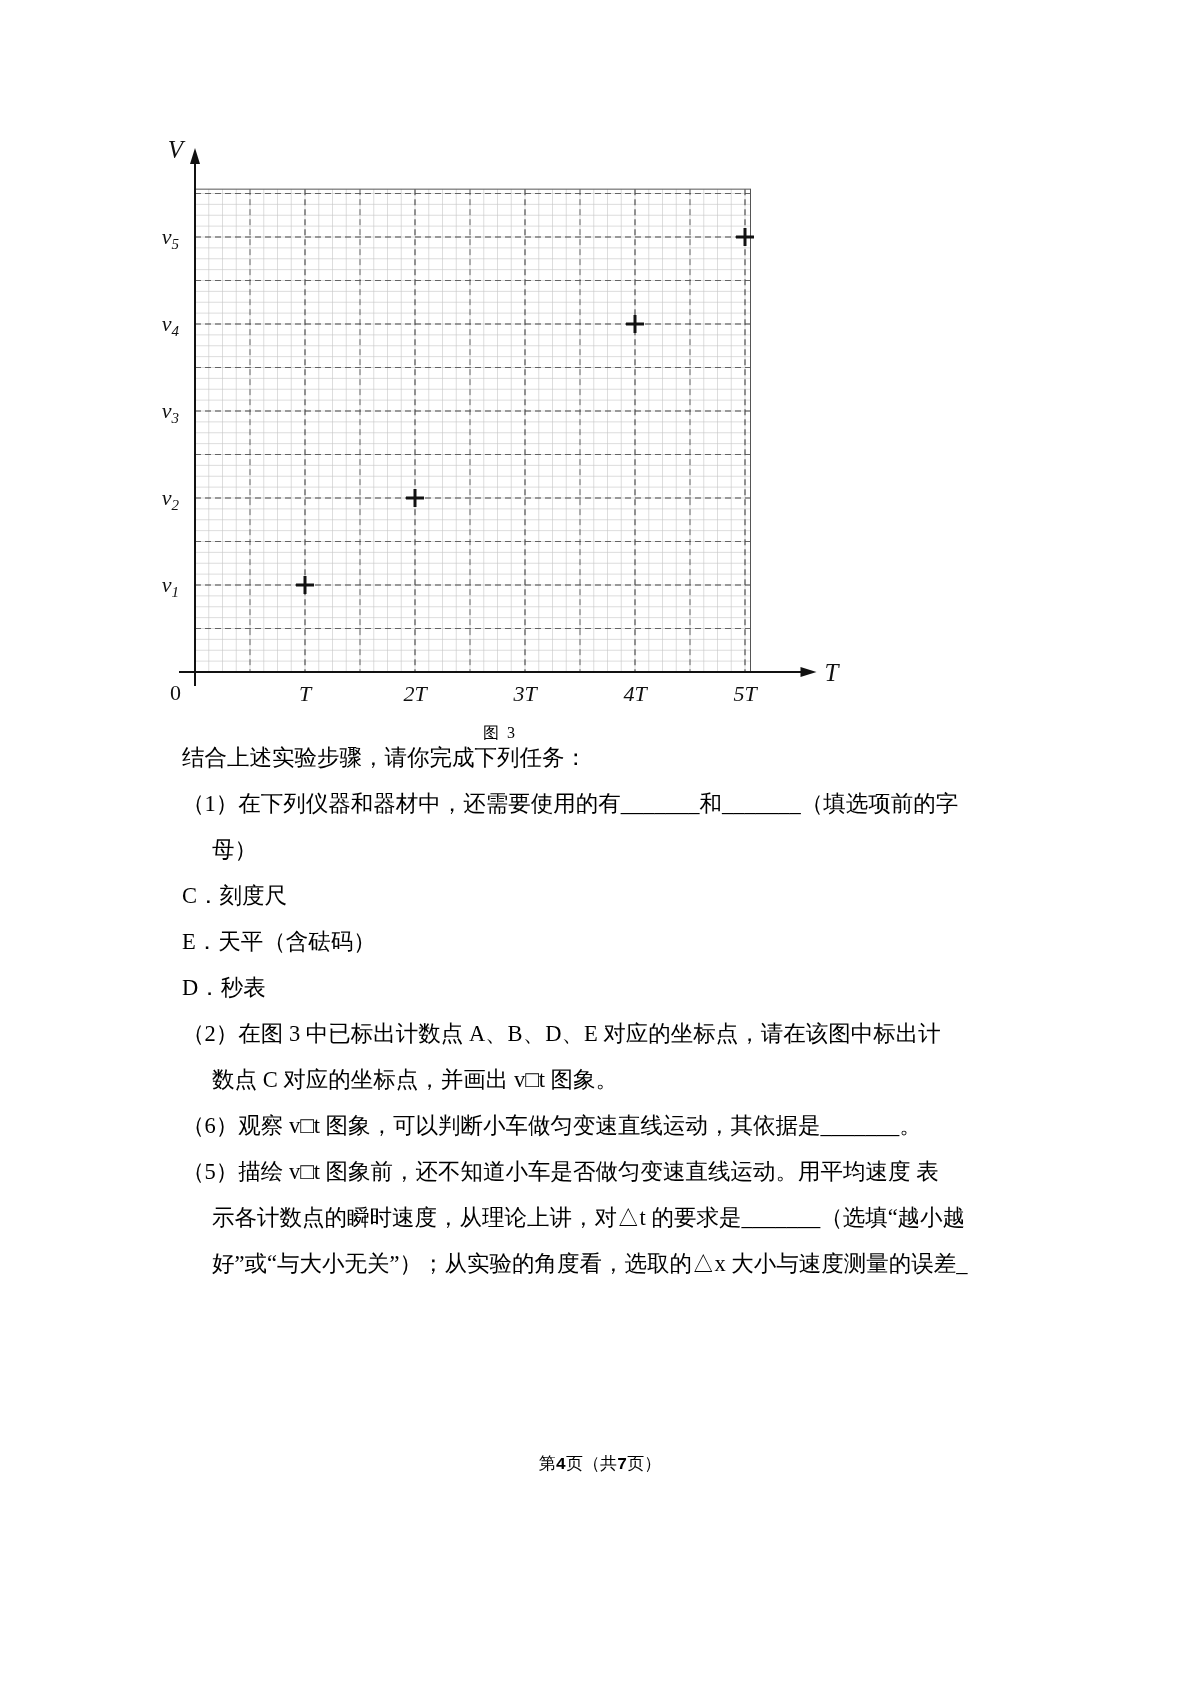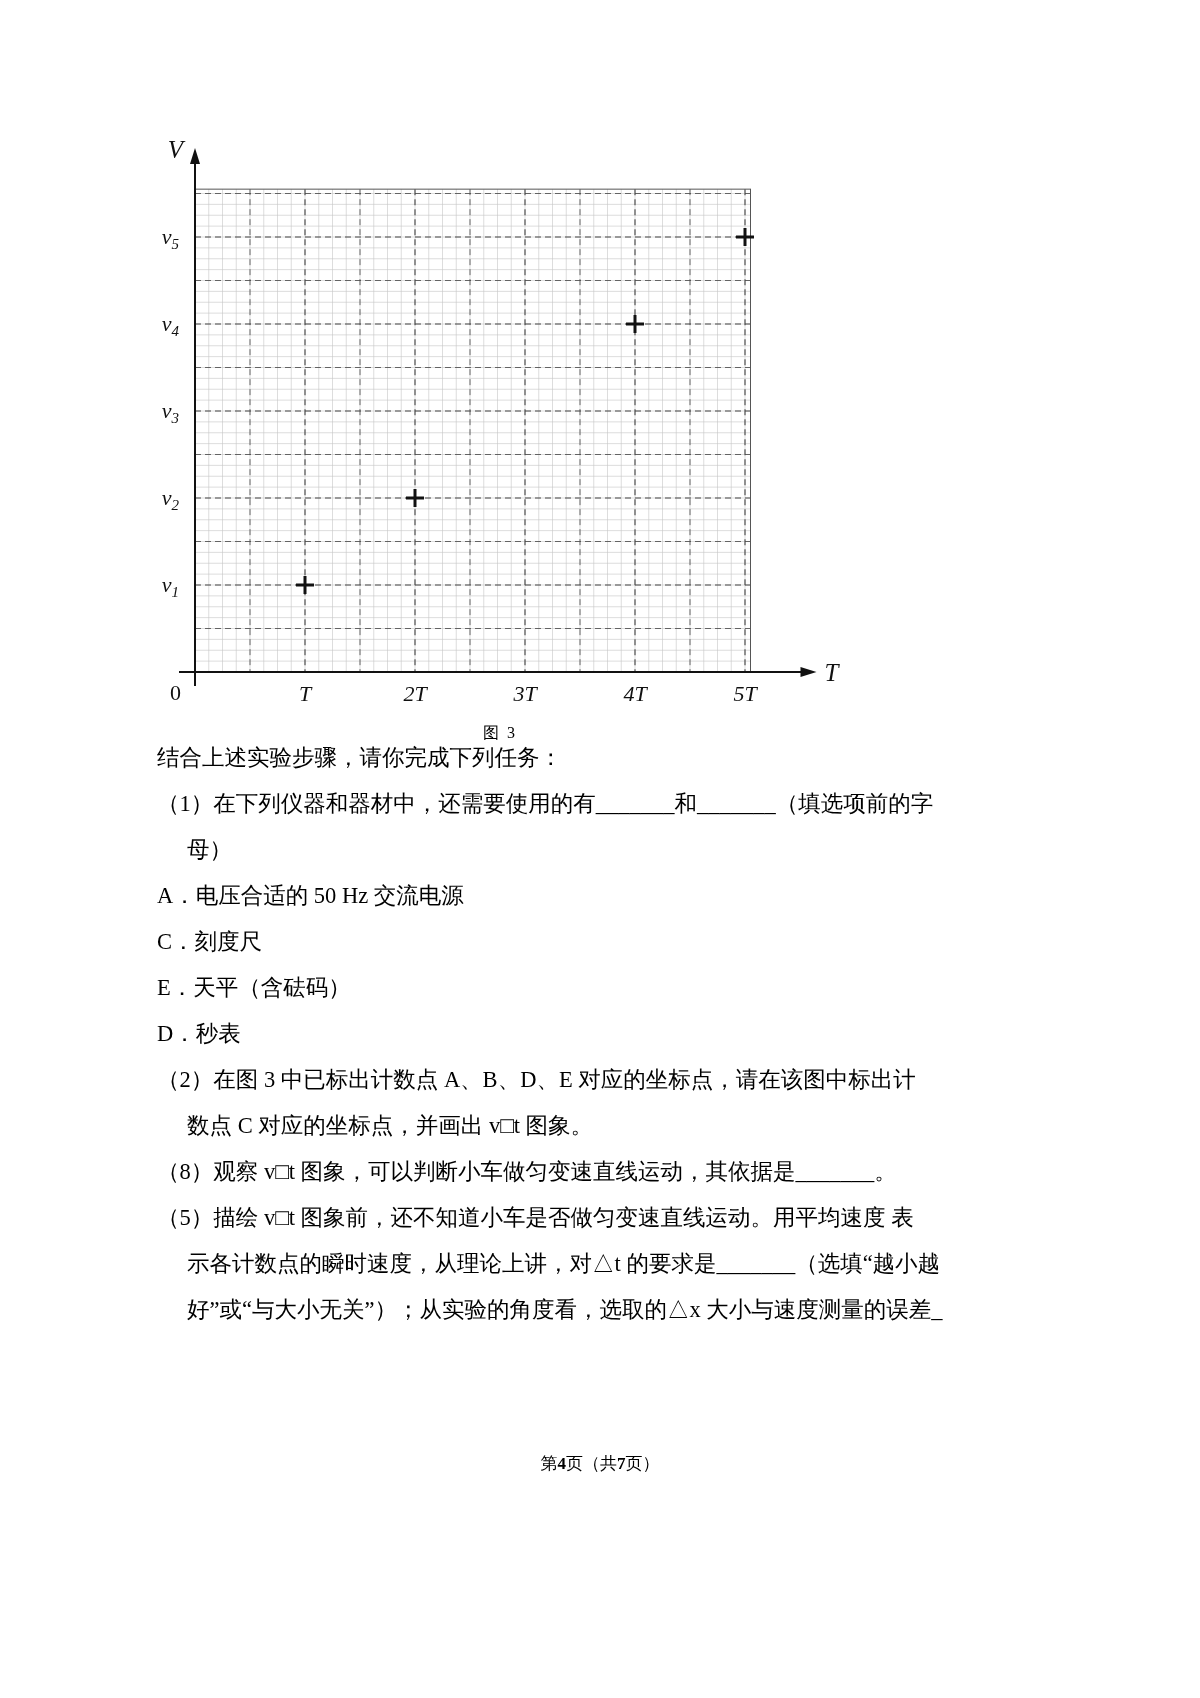--- a/index.html
+++ b/index.html
@@ -7,28 +7,28 @@
     position:relative;
     width:1200px;height:1698px;
     background:#ffffff;
     font-family:"Liberation Serif", serif;
     color:#000;
     overflow:hidden;
   }
   .figure{position:absolute;left:145px;top:132px;width:710px;}
   .caption{text-align:center;font-size:16px;margin-top:2px;letter-spacing:2px;}
   .body-text{
-    position:absolute;left:157px;top:735px;width:900px;
+    position:absolute;left:182px;top:735px;width:900px;
     font-size:22.5px;line-height:46px;
   }
   .line{white-space:pre-wrap;}
   .line.indent{padding-left:30px;}
   .footer{
     position:absolute;top:1452px;left:45px;width:1110px;
-    text-align:center;font-size:17px;
+    text-align:center;font-size:17px;font-family:Liberation Mono, monospace;
   }
   .footer b{font-weight:bold;}
   svg text{font-family:"Liberation Serif", serif;font-size:22px;fill:#111;}
   svg text.italic{font-style:italic;}
   svg text.axis-label{font-size:25px;font-style:italic;}
 </style>
 </head>
 <body>
 
 <div class="page">
@@ -169,27 +169,26 @@
         <line x1="591" y1="105" x2="609" y2="105" stroke="#111" stroke-width="3"></line>
         <line x1="600" y1="96" x2="600" y2="114" stroke="#111" stroke-width="3"></line>
       </svg>
     <div class="caption">图 3</div>
   </div>
 
   <div class="body-text">
     <div class="line">结合上述实验步骤，请你完成下列任务：</div>
     <div class="line">（1）在下列仪器和器材中，还需要使用的有_______和_______（填选项前的字</div>
     <div class="line indent">母）</div>
-    <div class="line">A．电压合适的 50 Hz 交流电源</div>
     <div class="line">C．刻度尺</div>
     <div class="line">E．天平（含砝码）</div>
     <div class="line">D．秒表</div>
     <div class="line">（2）在图 3 中已标出计数点 A、B、D、E 对应的坐标点，请在该图中标出计</div>
     <div class="line indent">数点 C 对应的坐标点，并画出 v□t 图象。</div>
-    <div class="line">（8）观察 v□t 图象，可以判断小车做匀变速直线运动，其依据是_______。</div>
+    <div class="line">（6）观察 v□t 图象，可以判断小车做匀变速直线运动，其依据是_______。</div>
     <div class="line">（5）描绘 v□t 图象前，还不知道小车是否做匀变速直线运动。用平均速度 表</div>
     <div class="line indent">示各计数点的瞬时速度，从理论上讲，对△t 的要求是_______（选填“越小越</div>
     <div class="line indent">好”或“与大小无关”）；从实验的角度看，选取的△x 大小与速度测量的误差_</div>
   </div>
 
   <div class="footer">
     <span>第</span><b>4</b><span>页（共</span><b>7</b><span>页）</span>
   </div>
 
 </div>

